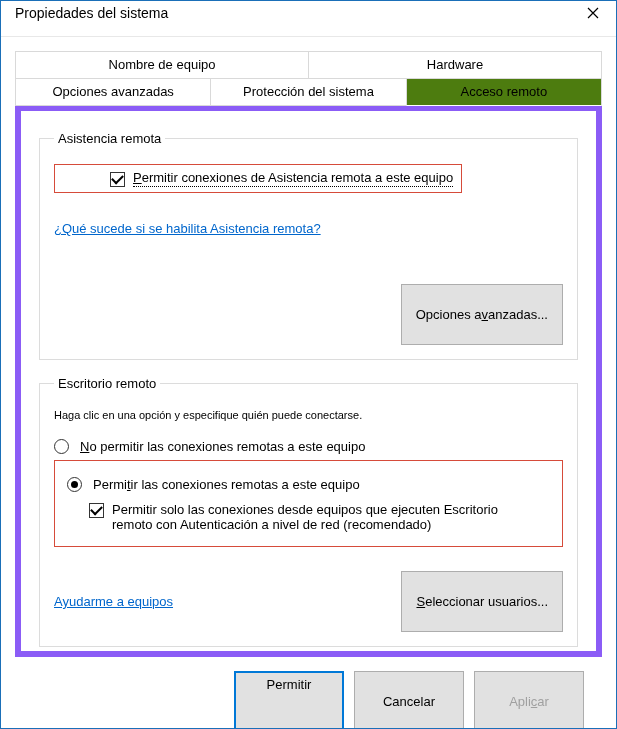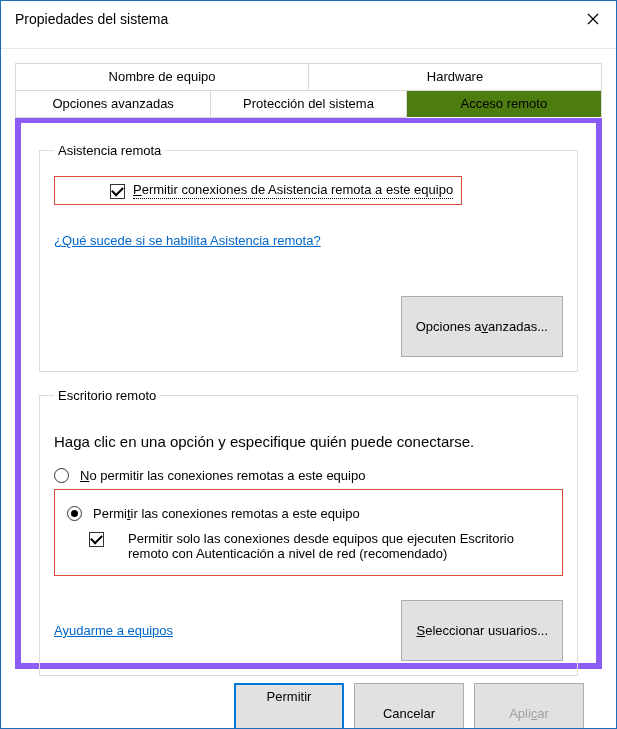--- a/index.html
+++ b/index.html
@@ -7,21 +7,21 @@
     margin: 0;
     font-family: "Segoe UI", Tahoma, sans-serif;
     font-size: 13px;
     background: #fff;
     width: 617px;
     height: 729px;
     overflow: hidden;
     border: 1px solid #1a6fb8;
   }
   .titlebar {
-    height: 48px;
+    height: 36px;
     display: flex;
     align-items: center;
     justify-content: space-between;
     padding: 0 0 12px 14px;
     background: #fff;
     border-bottom: 1px solid #e8e8e8;
   }
   .titlebar .title {
     font-size: 14px;
     color: #000;
@@ -158,31 +158,31 @@
     justify-content: center;
     background: #fff;
     flex-shrink: 0;
   }
   .radio.checked::after {
     content: "";
     width: 7px; height: 7px;
     background: #000;
     border-radius: 50%;
   }
-  .desc { margin: 12px 0 16px 0; font-size: 15px; }
+  .desc { margin: 0 0 16px 0; font-size: 11px; }
   .highlight-box {
     border: 1px solid #d64b3a;
     padding: 10px 12px 14px;
     margin-top: 6px;
   }
   .indent-checkbox {
     margin: 10px 0 0 22px;
     display: flex;
     align-items: flex-start;
-    gap: 24px;
+    gap: 8px;
   }
   .bottom-row {
     display: flex;
     align-items: center;
     justify-content: space-between;
     margin-top: 24px;
   }
   .dialog-buttons {
     display: flex;
     gap: 10px;

